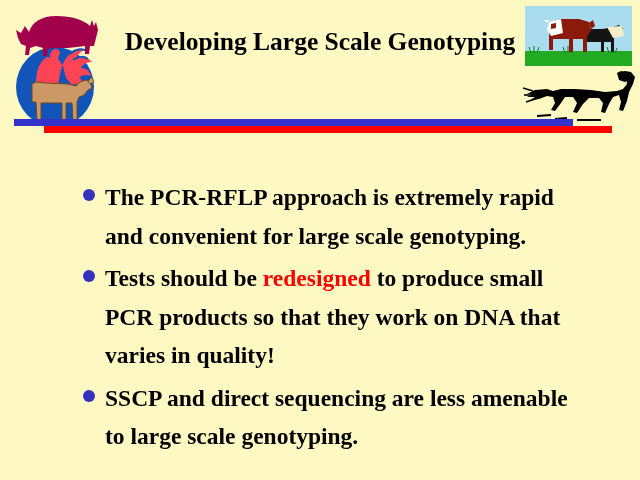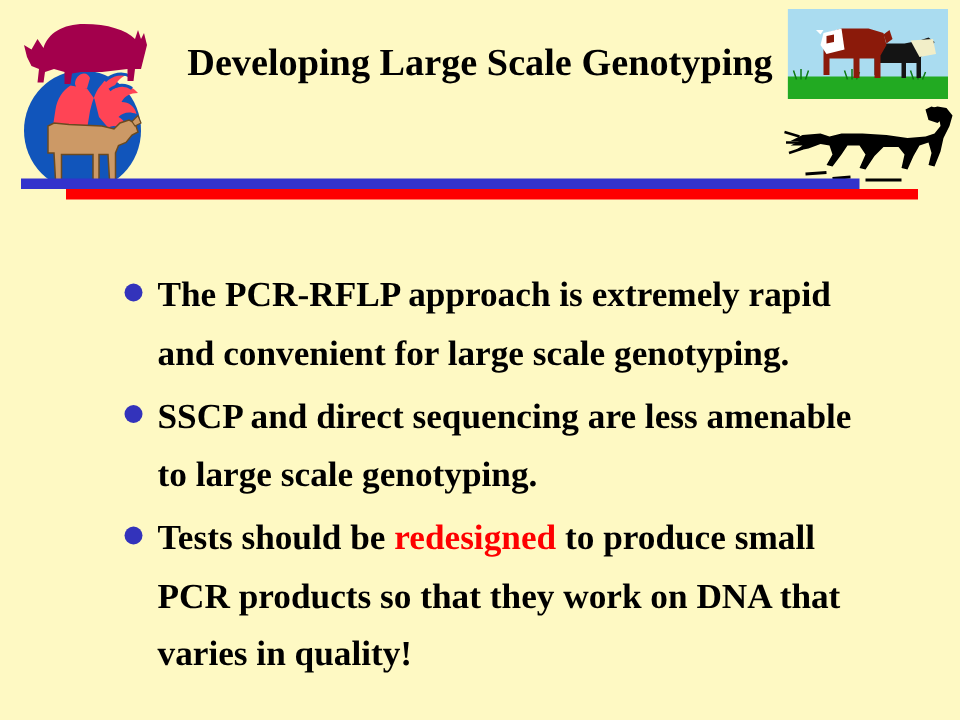--- a/index.html
+++ b/index.html
@@ -214,22 +214,22 @@
 
   <div id="body">
 
     <div class="bullet-item">
       <span class="bullet-dot" style="background: rgb(51, 51, 187);"></span>
       <p class="bullet-text"><span>The PCR-RFLP approach is extremely rapid and convenient for large scale genotyping.</span></p>
     </div>
 
     <div class="bullet-item">
       <span class="bullet-dot" style="background: rgb(51, 51, 187);"></span>
-      <p class="bullet-text"><span>SSCP and direct sequencing are less amenable to large scale genotyping.</span></p>
+      <p class="bullet-text"><span>Tests should be </span><span class="hl-red">redesigned</span><span> to produce small PCR products so that they work on DNA that varies in quality!</span></p>
     </div>
 
     <div class="bullet-item">
       <span class="bullet-dot" style="background: rgb(51, 51, 187);"></span>
-      <p class="bullet-text"><span>Tests should be </span><span class="hl-red">redesigned</span><span> to produce small PCR products so that they work on DNA that varies in quality!</span></p>
+      <p class="bullet-text"><span>SSCP and direct sequencing are less amenable to large scale genotyping.</span></p>
     </div>
 
   </div>
 </div>
 
 </body></html>

